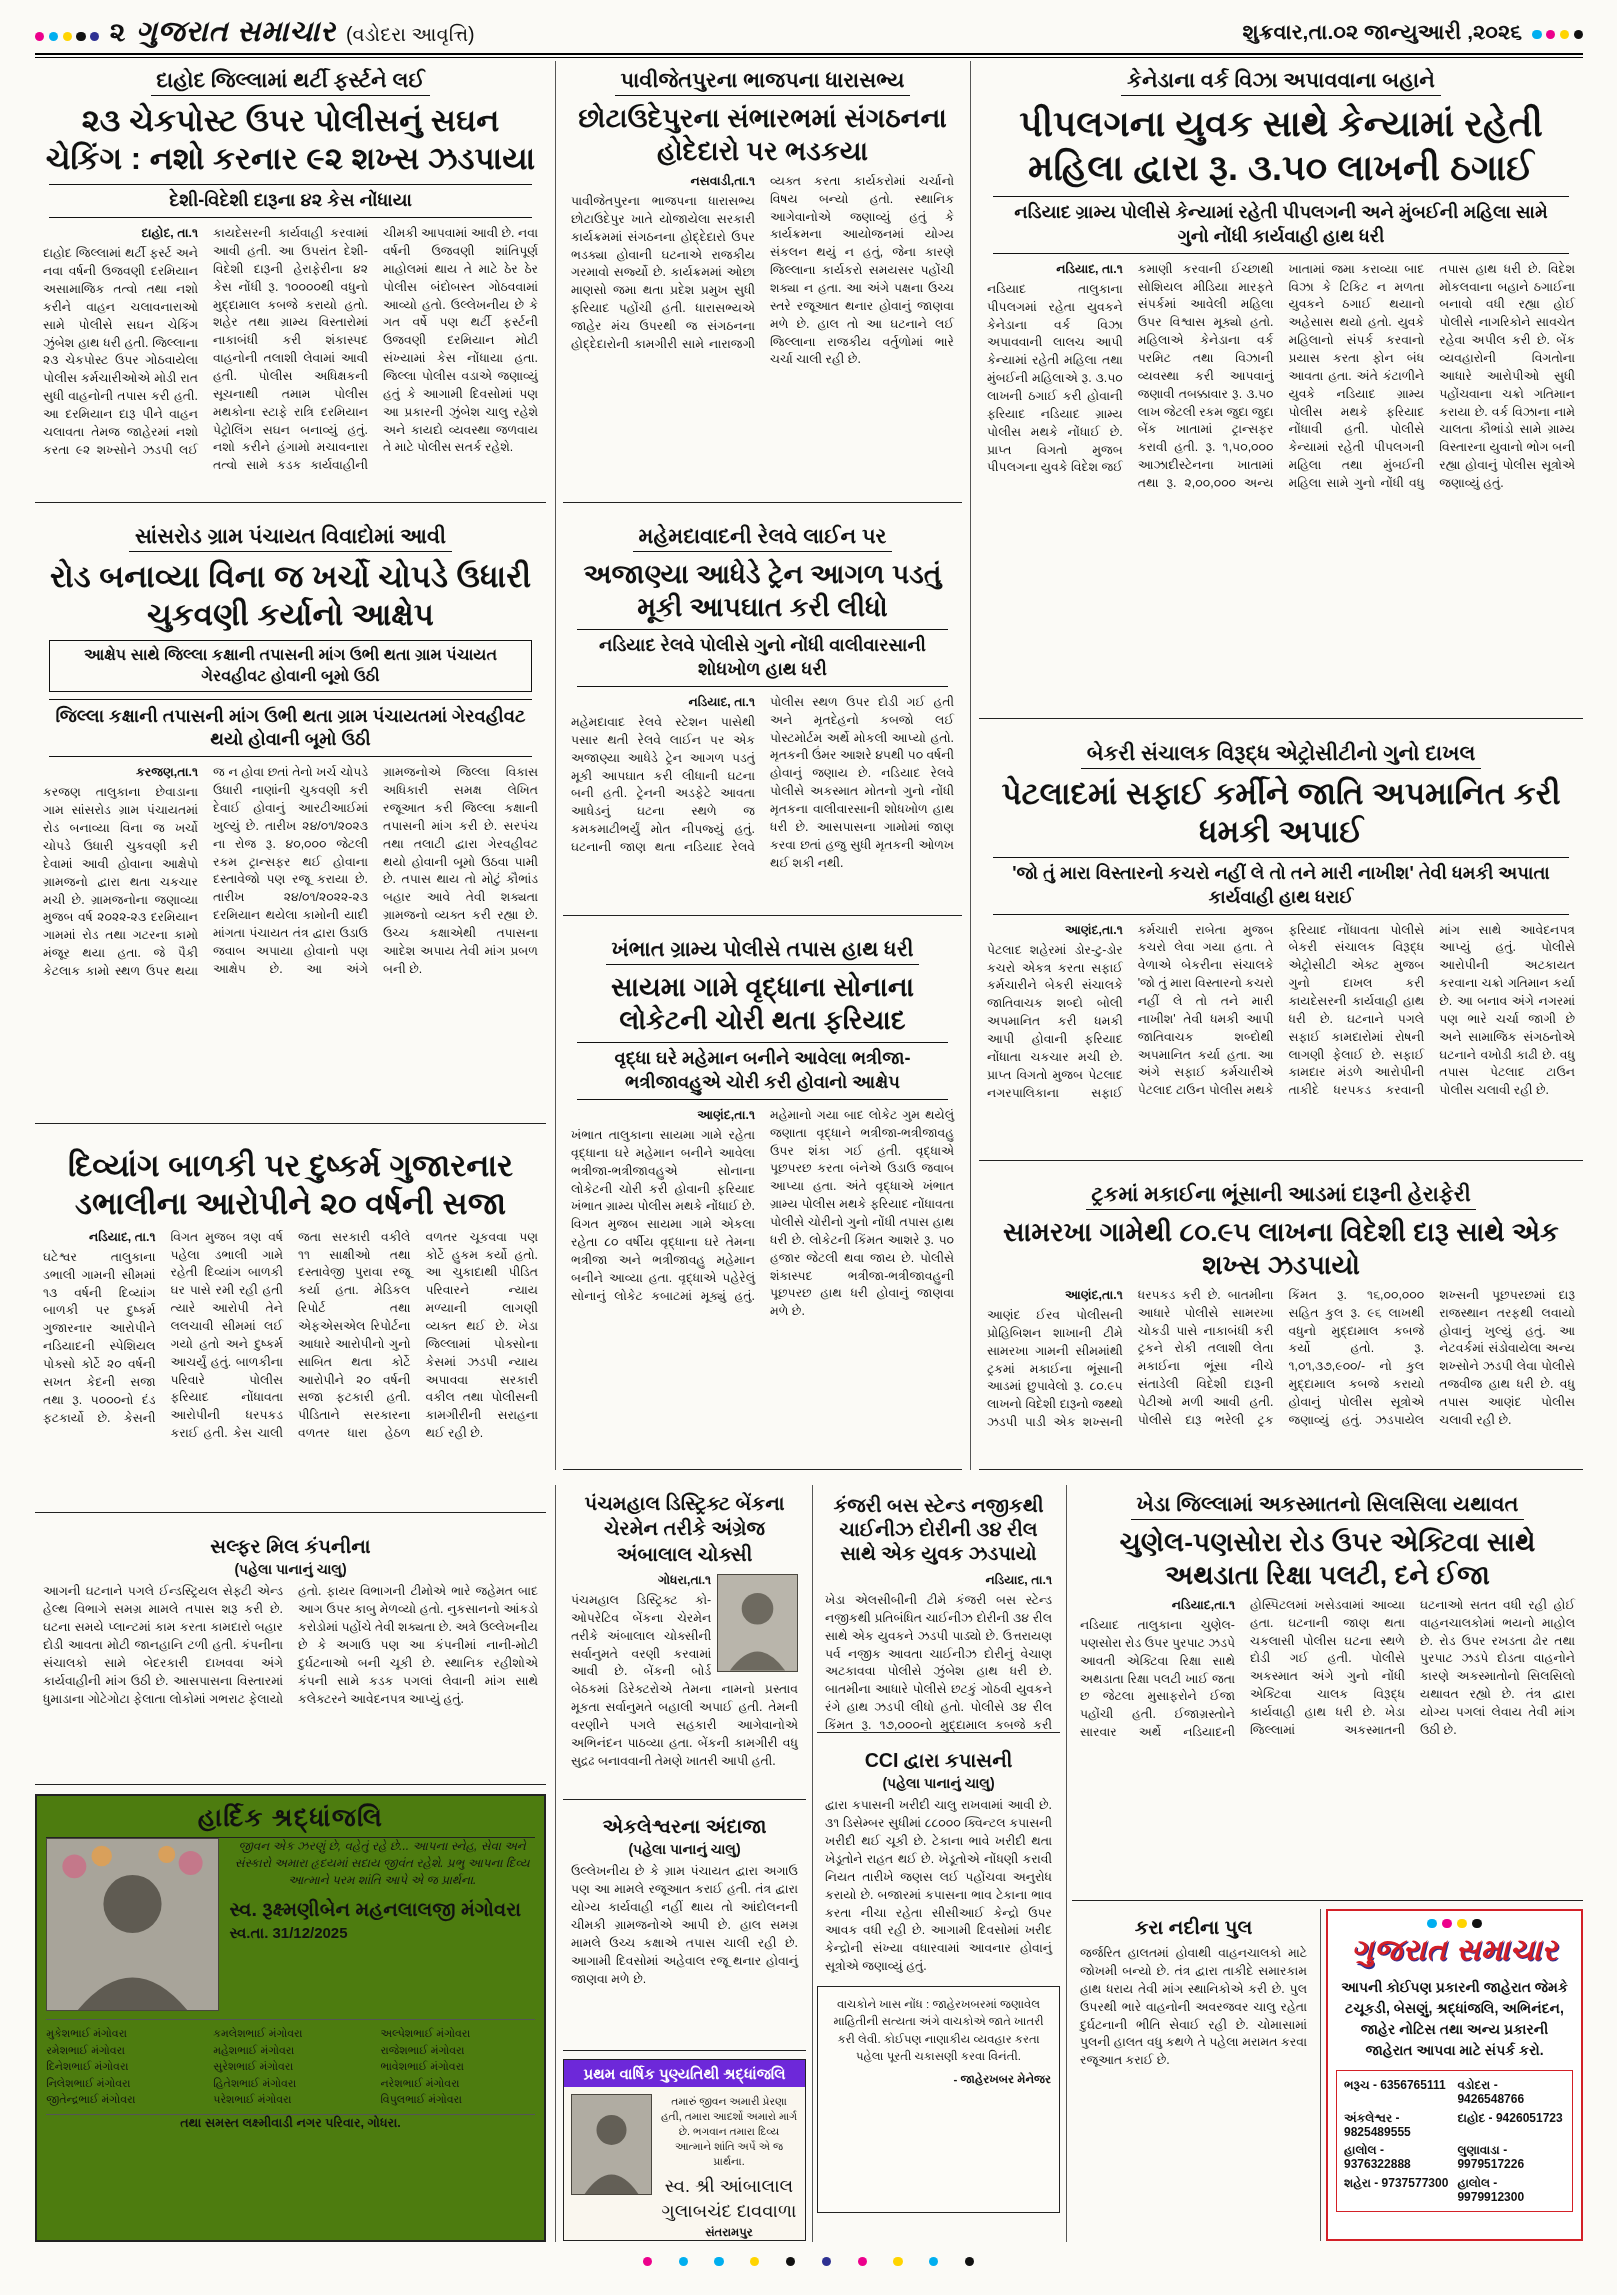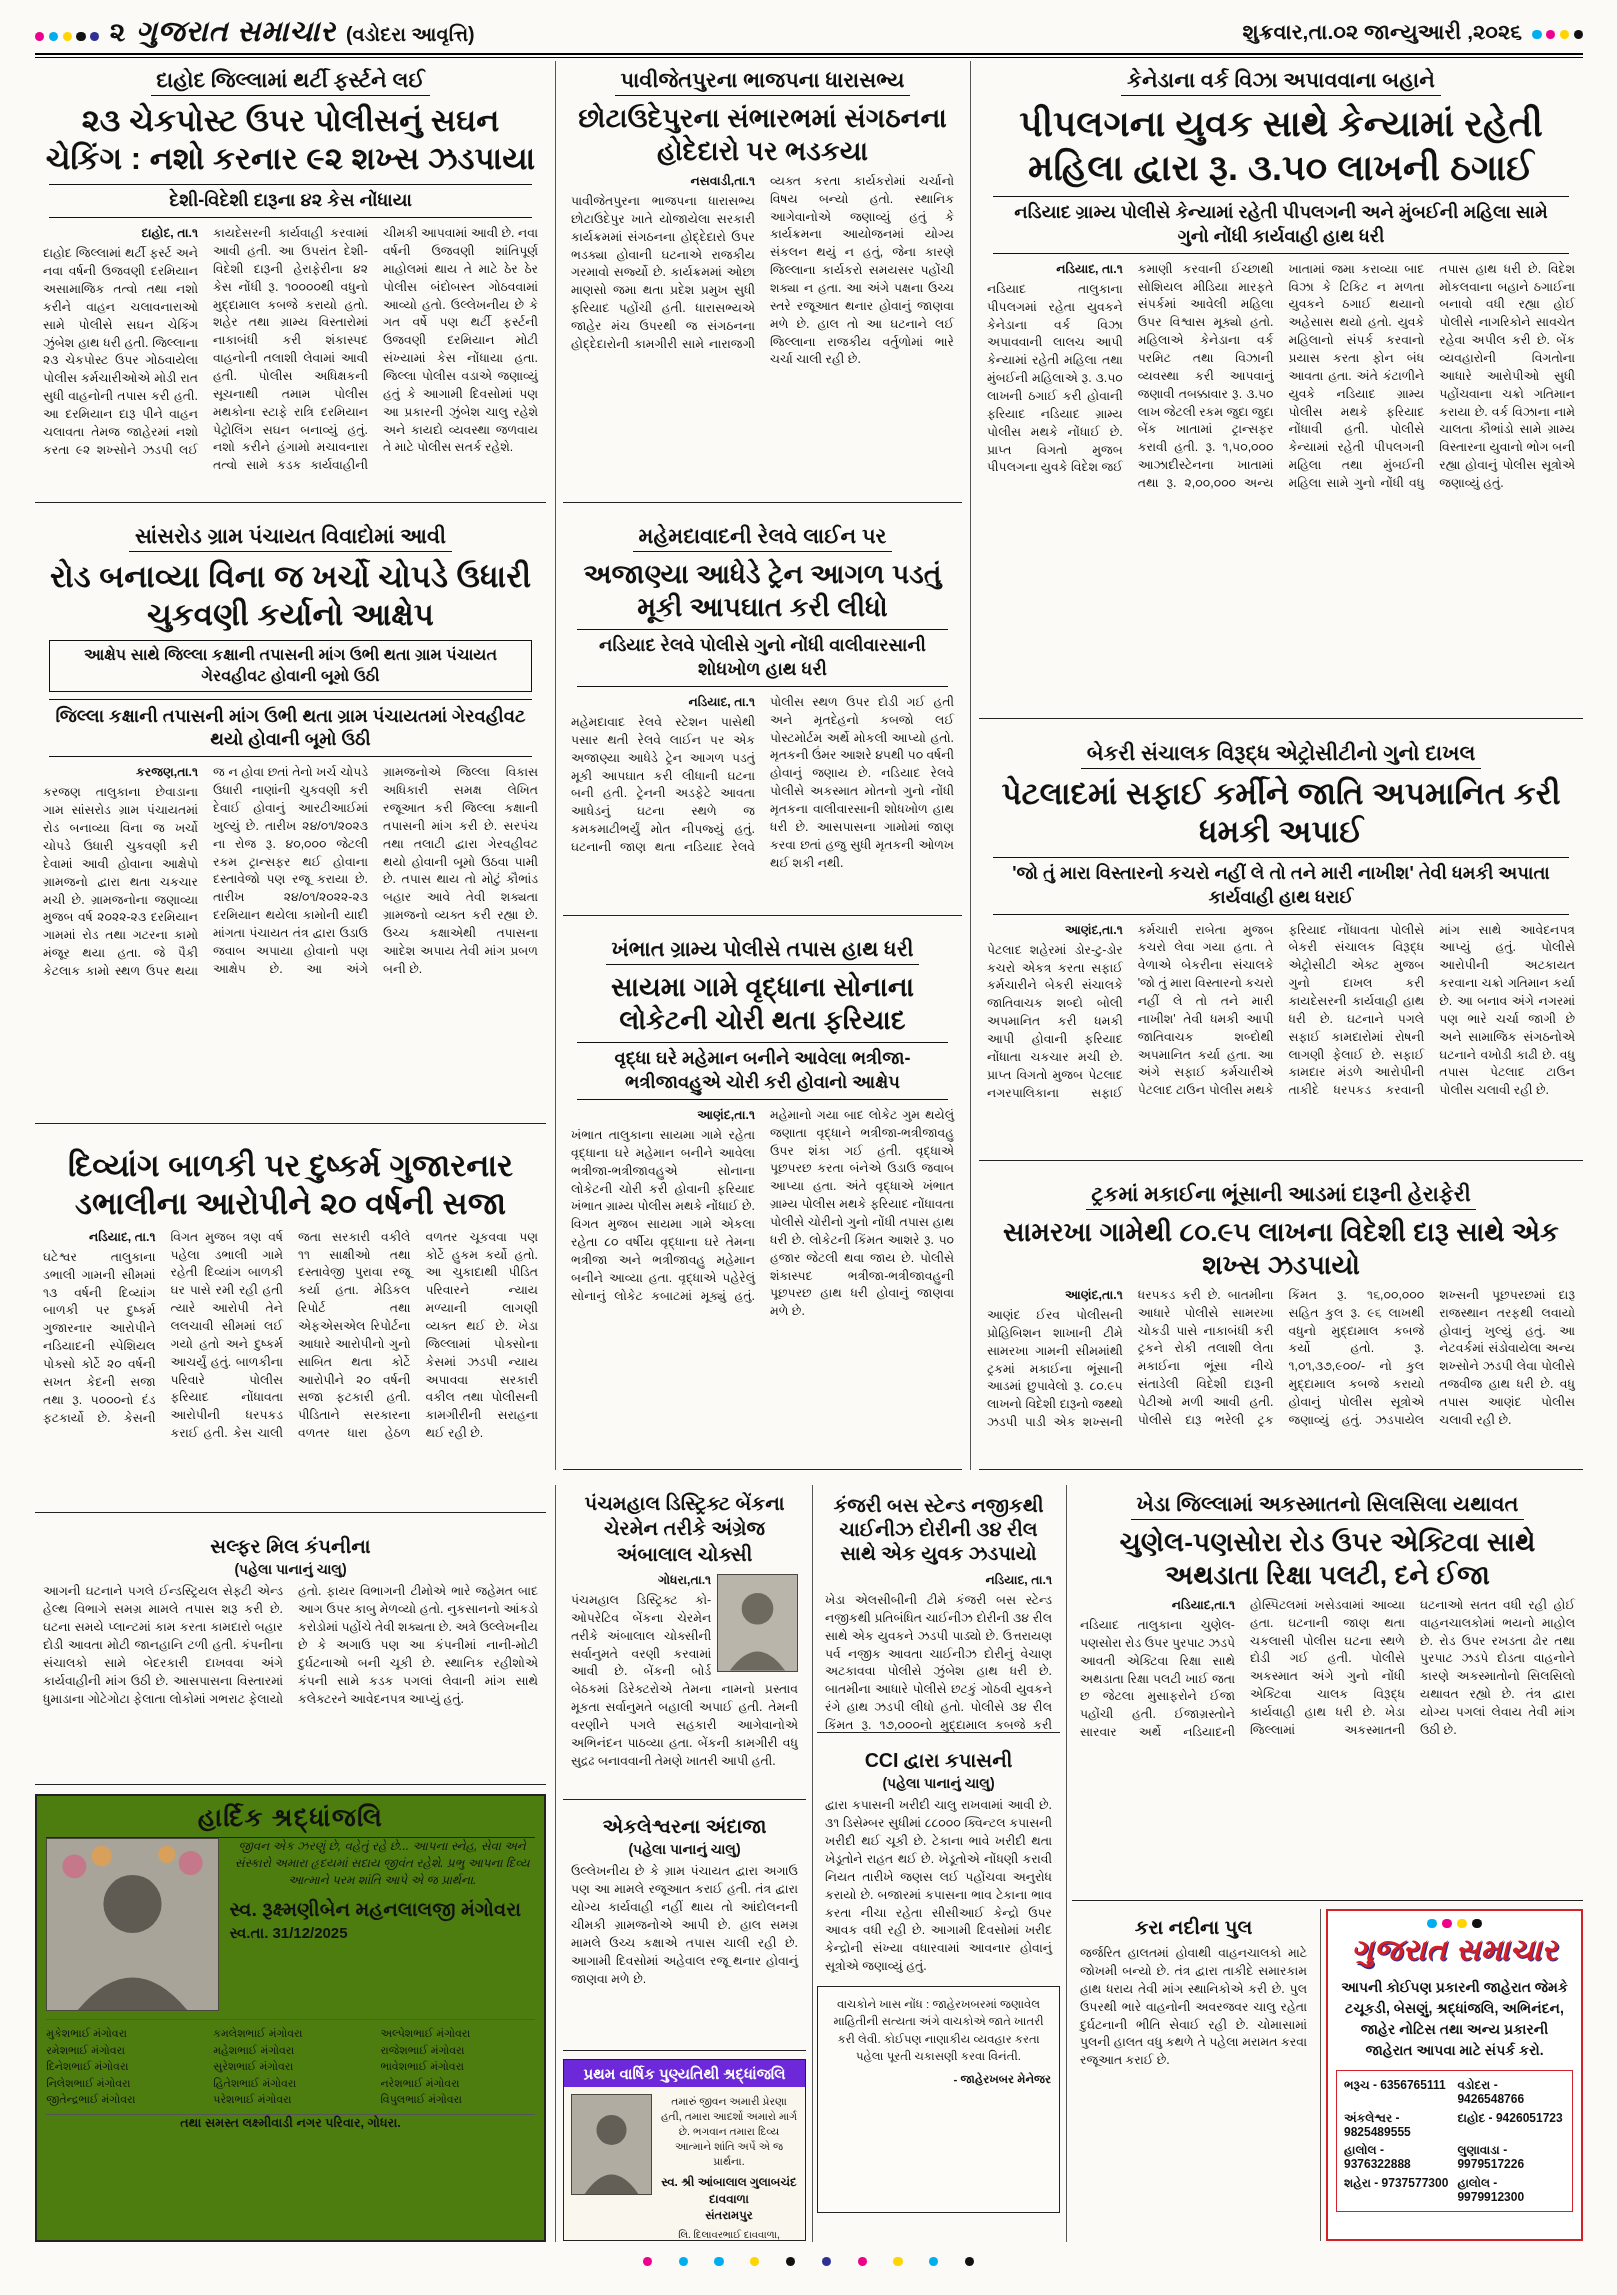--- a/index.html
+++ b/index.html
@@ -6,21 +6,21 @@
   html,body { background:#e8e6e0; }
   body { font-family:"Liberation Sans", sans-serif; color:#111; }
   .page { position:relative; width:1617px; height:2295px; background:#fbfaf6; margin:0 auto; overflow:hidden; }
 
   
   .masthead-bar { position:absolute; left:35px; top:15px; width:1548px; height:34px;
                   display:flex; align-items:center; justify-content:space-between; }
   .mast-left { display:flex; align-items:baseline; gap:10.4px; }
   .page-num { font-size:26.6px; font-weight:700; }
   .mast-logo { font-size:29px; font-weight:800; letter-spacing:0.6px; font-style:italic; }
-  .mast-edition { font-size:19.6px; font-weight:700; }
+  .mast-edition { font-size:19.6px; font-weight:400; }
   .mast-date { font-size:21px; font-weight:700; }
   .head-rule { position:absolute; left:35px; top:53px; width:1548px; height:2.3px; background:#000; }
   .head-rule2 { position:absolute; left:35px; top:57px; width:1548px; height:0.6px; background:#000; }
 
   .reg-dots { display:flex; gap:4.6px; align-items:center; }
   .dot { width:9.2px; height:9.2px; border-radius:50%; display:inline-block; }
   .d-c{background:#00aeef}.d-m{background:#ec008c}.d-y{background:#ffd400}.d-k{background:#111}.d-b{background:#2e3192}
 
   
   .block { position:absolute; overflow:hidden; padding:5.8px 8px 8px 8px; }
@@ -59,21 +59,21 @@
   .obit1-names { column-count:3; column-gap:12.7px; font-size:11px; line-height:1.5; margin-top:8px;
                  border-top:0.6px solid #555; padding-top:5.8px; }
   .obit1-footer { text-align:center; font-weight:700; font-size:12.7px; border-top:0.6px solid #555; margin-top:5.8px; padding-top:1px; }
 
   
   .obit2 { border:1.7px solid #222; background:#faf7ef; padding:0; }
   .obit2-title { background:#6d28d9; color:#fff; text-align:center; font-weight:800; font-size:15px; padding:4.6px 2.3px; }
   .obit2-inner { display:flex; gap:8px; padding:7px; }
   .obit2-photo { width:81px; height:101px; flex:0 0 auto; }
   .obit2-text { flex:1; font-size:10.7px; line-height:1.4; text-align:center; }
-  .obit2-name { font-weight:700; font-size:12px; margin-top:4.6px; }
+  .obit2-name { font-weight:400; font-size:18px; margin-top:4.6px; }
   .obit2-place { font-weight:700; font-size:11.6px; }
   .obit2-family { font-size:10px; margin-top:4.6px; }
 
   
   .notebox { border:1.2px solid #222; padding:8px; font-size:11.6px; line-height:1.5; text-align:center; background:#fdfcf8; }
   .notebox .sig { display:block; text-align:right; font-weight:700; margin-top:5.8px; }
 
   
   .adbox { border:2.3px solid #d42027; background:#fff; padding:8px; text-align:center; }
   .ad-dots { display:flex; justify-content:center; gap:5.8px; margin-bottom:4.6px; }

